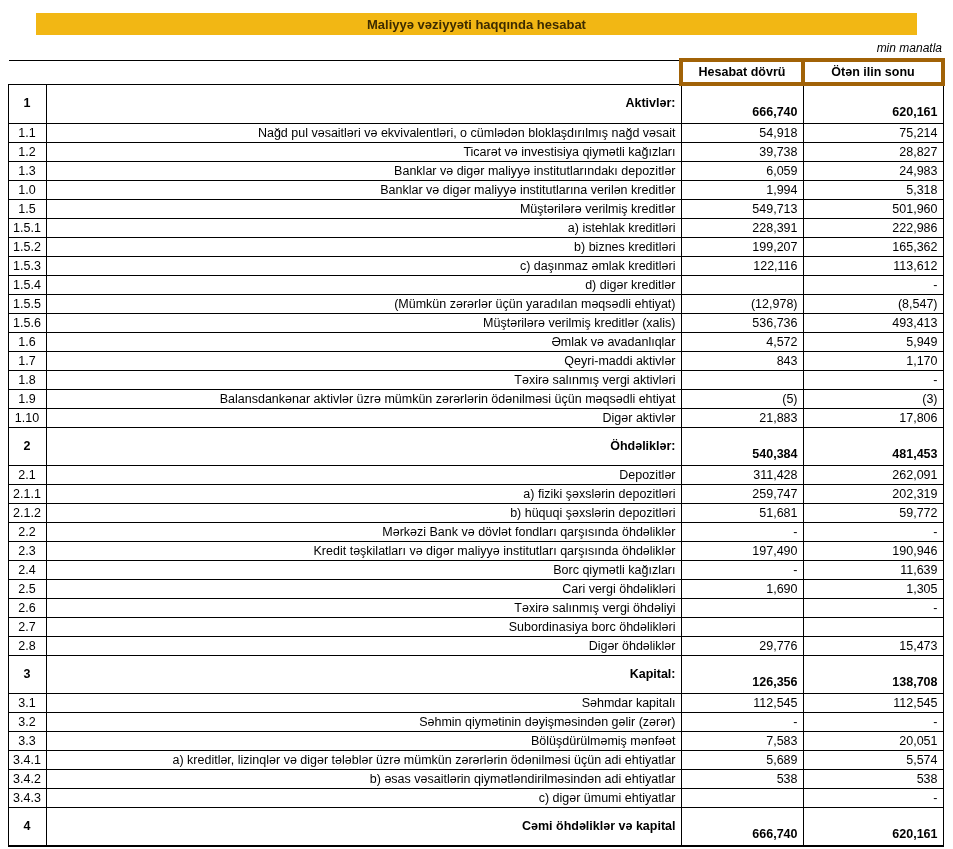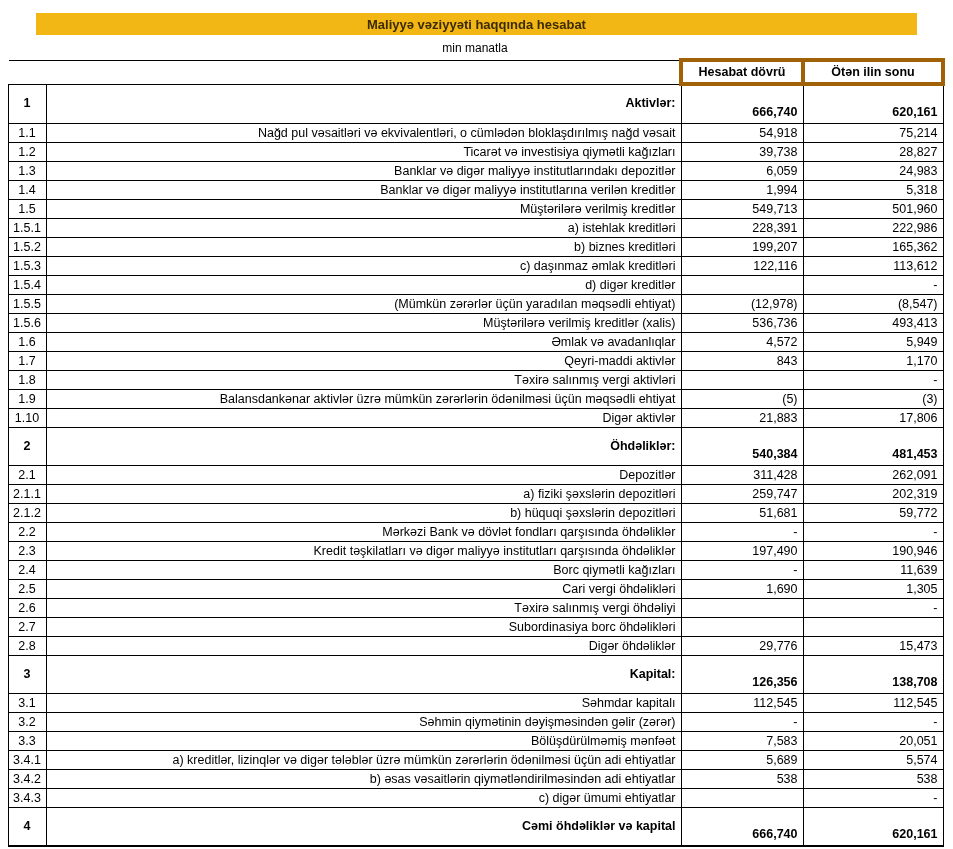--- a/index.html
+++ b/index.html
@@ -15,21 +15,22 @@
     color: #3D2B00;
     font-weight: bold;
     font-size: 13px;
     text-align: center;
     padding: 4px 0 3px 0;
   }
   .unit-note {
     width: 937px;
     margin: 0 8px;
     box-sizing: border-box;
-    text-align: center;
+    text-align: right;
+    font-style: italic;
     font-size: 12px;
     padding: 2px 3px 3px 0;
   }
   table.report {
     table-layout: fixed;
     border-collapse: collapse;
     width: 937px;
     margin: 0 8px;
     font-size: 12.5px;
   }
@@ -107,21 +108,21 @@
           <td class="val">39,738</td>
           <td class="val">28,827</td>
         </tr>
         <tr>
           <td class="num">1.3</td>
           <td class="lbl">Banklar və digər maliyyə institutlarındakı depozitlər</td>
           <td class="val">6,059</td>
           <td class="val">24,983</td>
         </tr>
         <tr>
-          <td class="num">1.4</td>
+          <td class="num">1.0</td>
           <td class="lbl">Banklar və digər maliyyə institutlarına verilən kreditlər</td>
           <td class="val">1,994</td>
           <td class="val">5,318</td>
         </tr>
         <tr>
           <td class="num">1.5</td>
           <td class="lbl">Müştərilərə verilmiş kreditlər</td>
           <td class="val">549,713</td>
           <td class="val">501,960</td>
         </tr>

